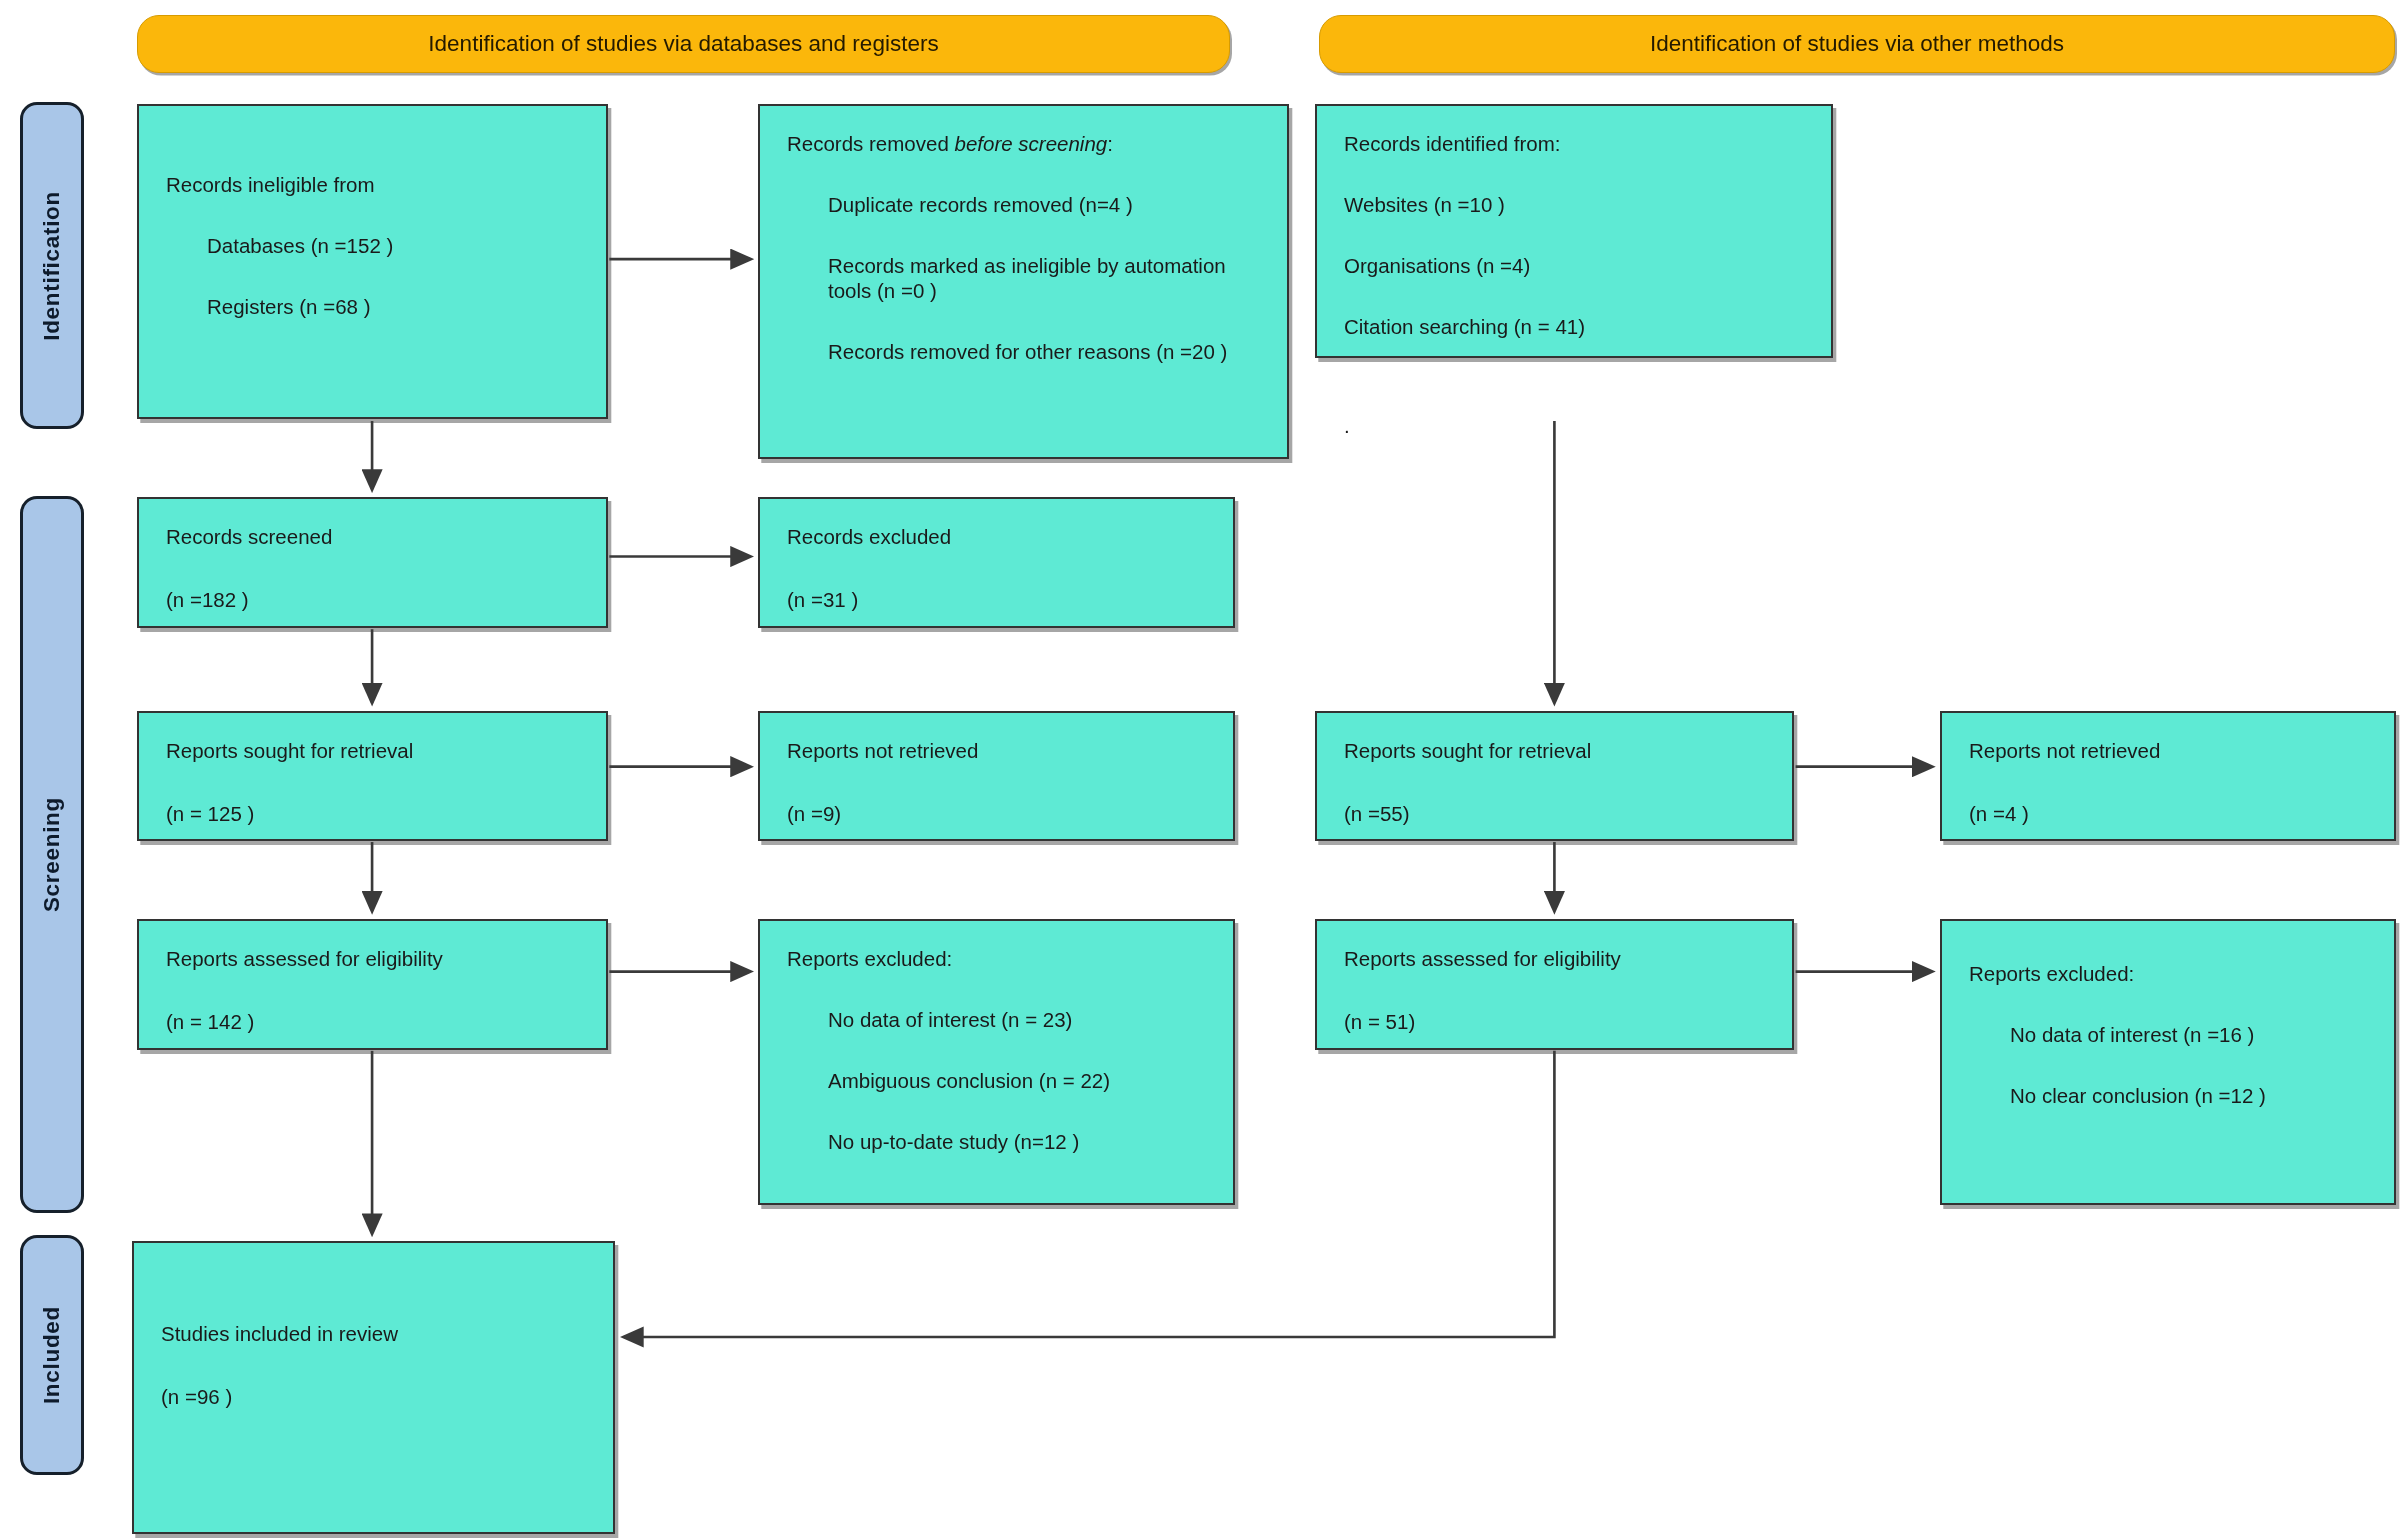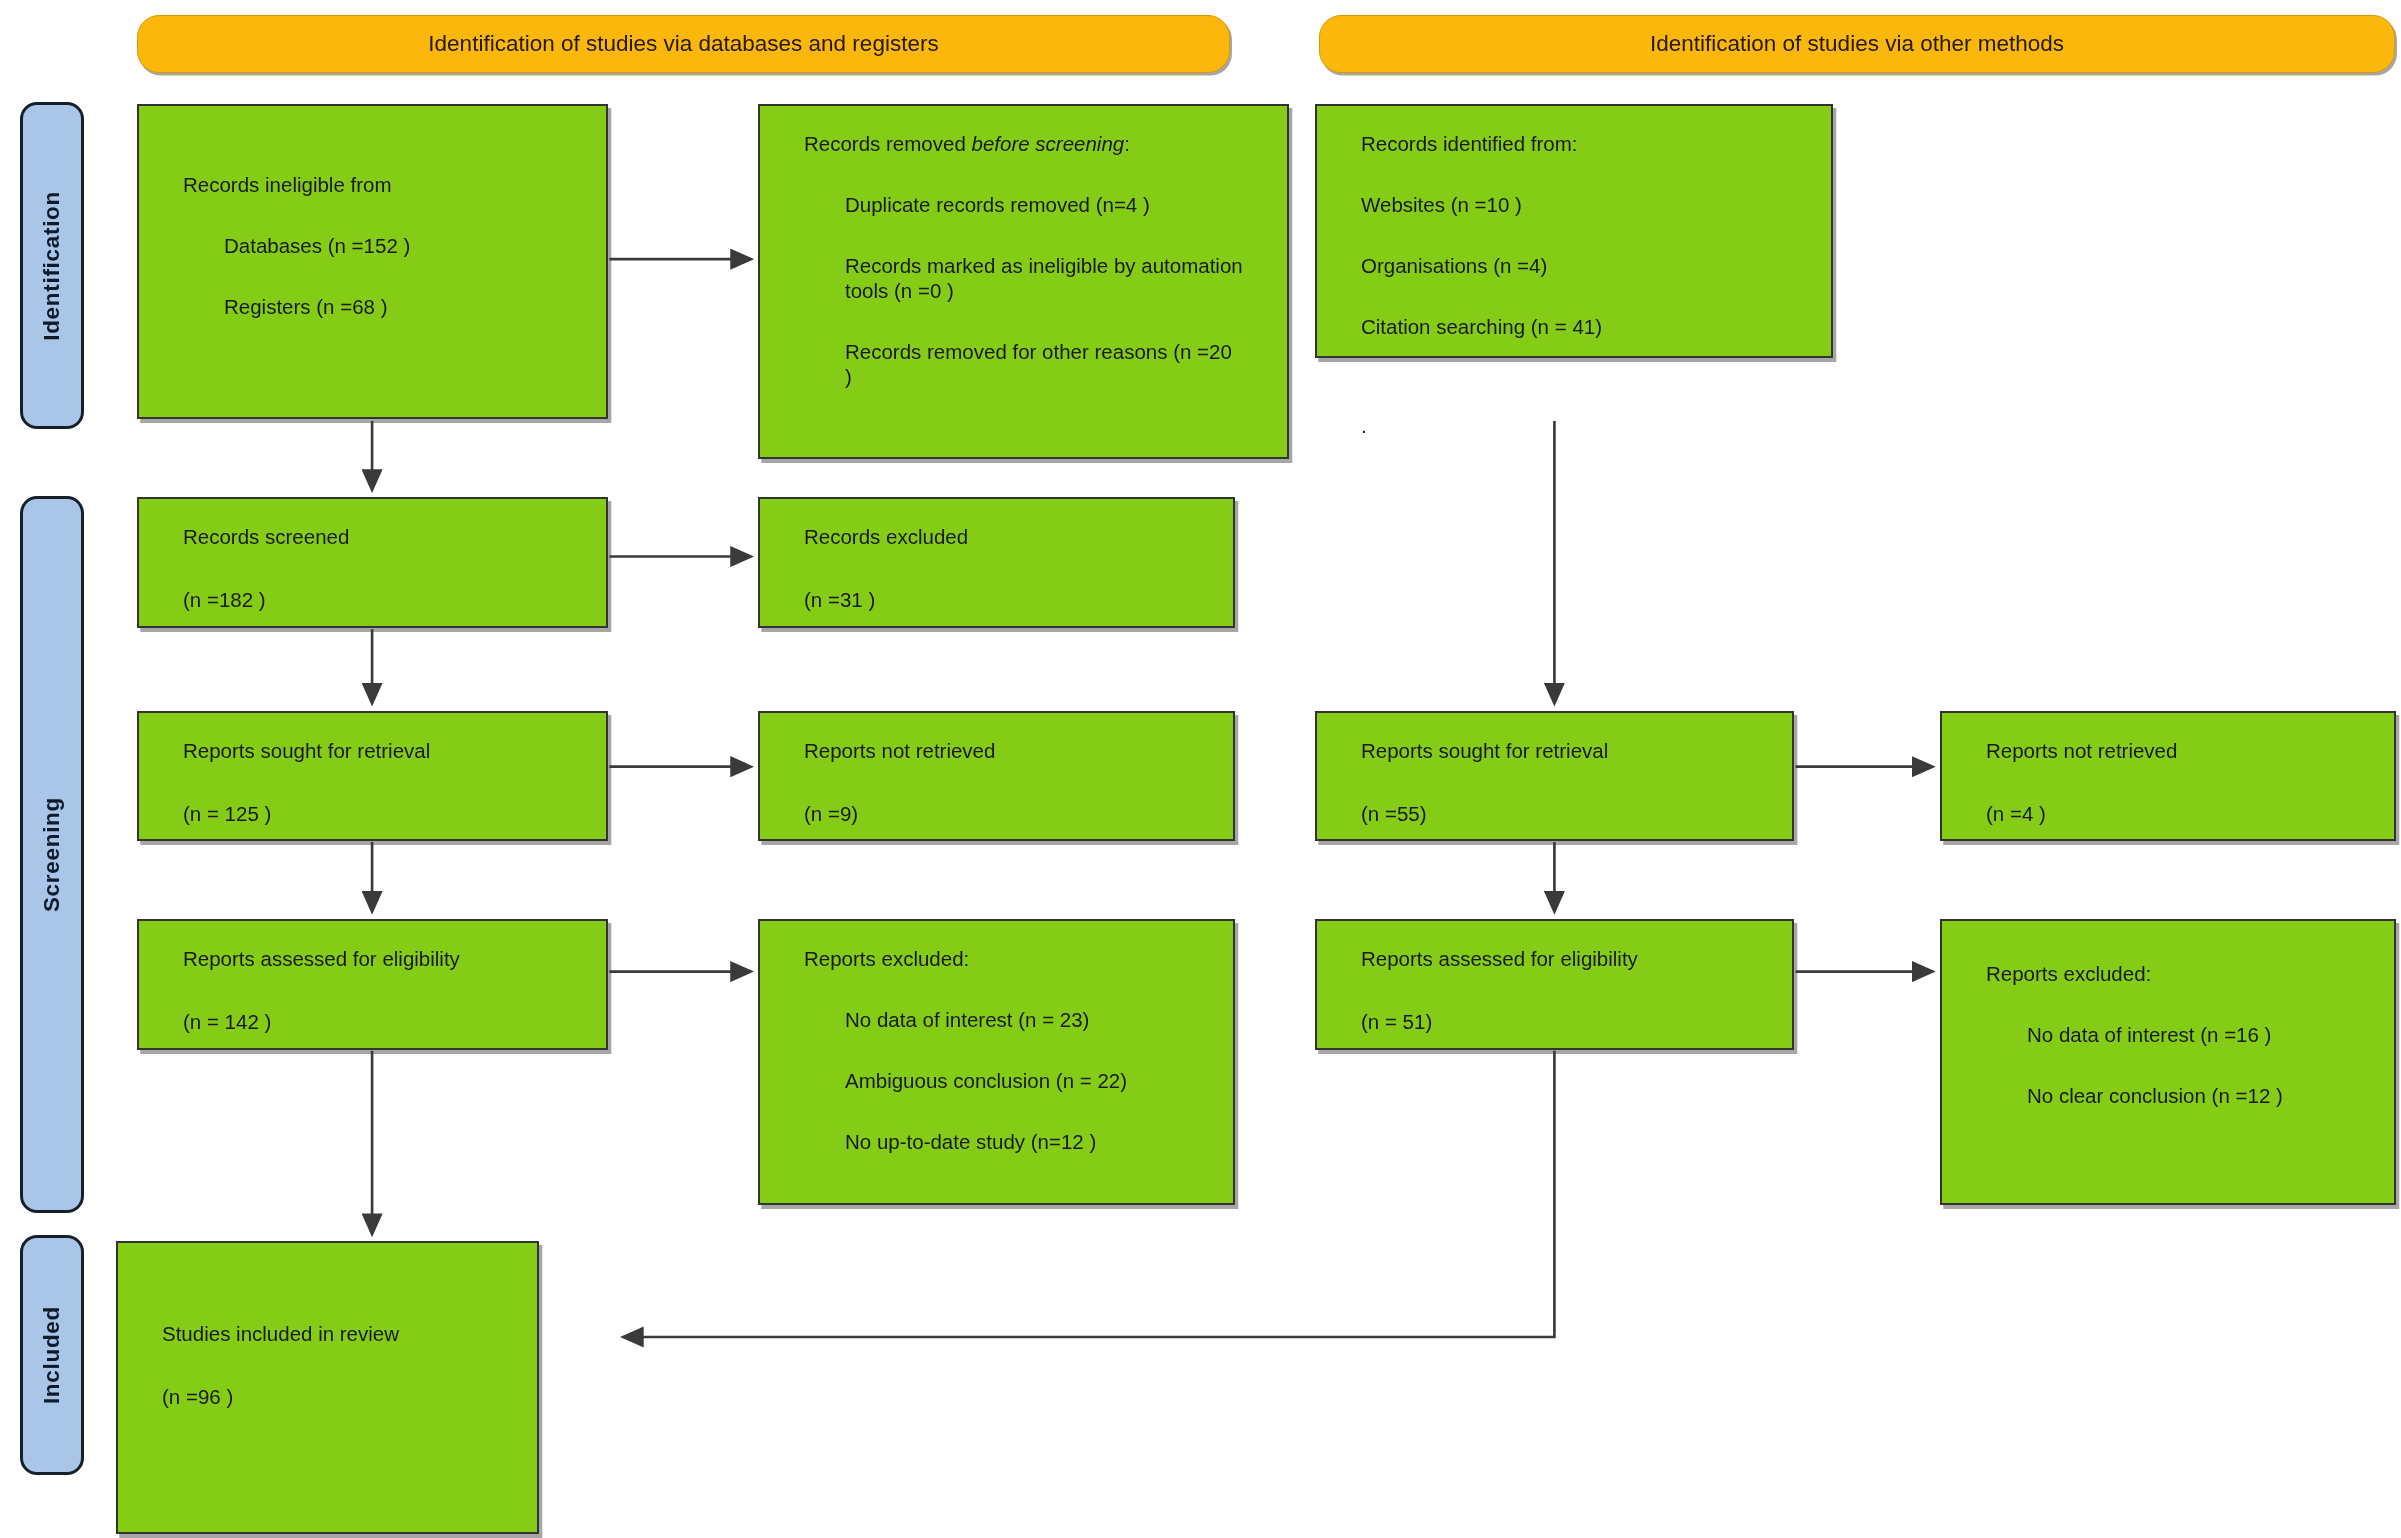--- a/index.html
+++ b/index.html
@@ -20,22 +20,22 @@
   }
   .stage{
     position:absolute; background:var(--stage-fill); border:3.3px solid var(--stage-border);
     border-radius:17px; display:flex; align-items:center; justify-content:center;
   }
   .stage span{
     writing-mode:vertical-rl; transform:rotate(180deg);
     font-size:22.5px; font-weight:bold; color:var(--stage-text); letter-spacing:0.7px;
   }
   .node{
-    position:absolute; background:#84cc16; border:2px solid var(--box-border);
-    box-sizing:border-box; padding:25px 44px; font-size:20.5px; line-height:25px;
+    position:absolute; background:#5eead4; border:2px solid var(--box-border);
+    box-sizing:border-box; padding:25px 27px; font-size:20.5px; line-height:25px;
     box-shadow:3.3px 4px 0 var(--shadow);
   }
   .node .count{margin-top:38px;}
   .node .item{margin-top:36px;}
   .node .item.indent{margin-left:41px;}
   .node .item.dot{margin-top:74px;}
   .node.tall-pad{padding-top:78px;}
   .it{font-style:italic;}
   svg.connectors{position:absolute; left:0; top:0; pointer-events:none;}
 </style>
@@ -130,21 +130,21 @@
     <div>Reports assessed for eligibility</div>
     <div class="count">(n = 51)</div>
   </div>
 
   <div class="node" style="left:1940px; top:919px; width:456px; height:286px; padding-top:40px;">
     <div>Reports excluded:</div>
     <div class="item indent">No data of interest  (n =16 )</div>
     <div class="item indent">No clear conclusion (n =12 )</div>
   </div>
 
-  <div class="node tall-pad" style="left:116px; top:1241px; width:423px; height:293px;">
+  <div class="node tall-pad" style="left:132px; top:1241px; width:483px; height:293px;">
     <div>Studies included in review</div>
     <div class="count">(n =96 )</div>
   </div>
 
   <svg class="connectors" width="2401" height="1538" viewBox="0 0 3633 2327">
     <defs>
       <marker id="ah" markerWidth="9" markerHeight="8" refX="7.5" refY="4" orient="auto" markerUnits="strokeWidth">
         <path d="M0,0 L9,4 L0,8 z" fill="#3A3A3A"></path>
       </marker>
     </defs>

